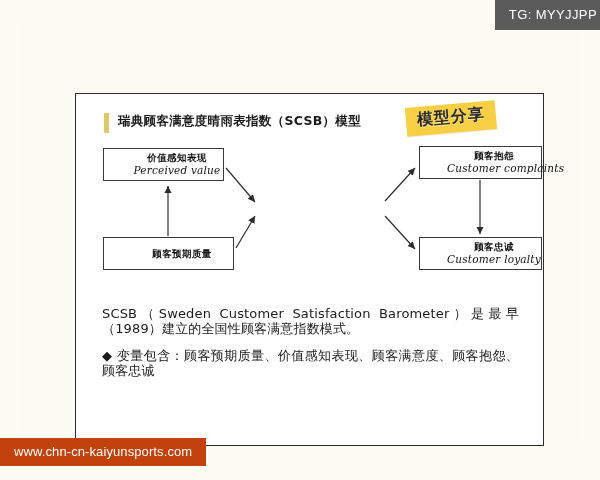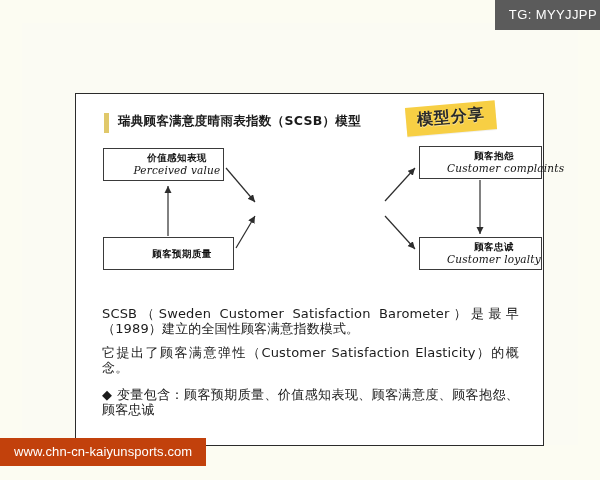--- a/index.html
+++ b/index.html
@@ -177,21 +177,20 @@
 
         <div class="node" id="node-complaints">
           <div class="cn">顾客抱怨</div>
           <div class="en">Customer complaints</div>
         </div>
 
       </div>
 
       <div id="body-text">
         <p>SCSB（Sweden Customer Satisfaction Barometer）是最早（1989）建立的全国性顾客满意指数模式。</p>
-        <p>它提出了顾客满意弹性（Customer Satisfaction Elasticity）的概念。</p>
         <p class="bullet">◆ 变量包含：顾客预期质量、价值感知表现、顾客满意度、顾客抱怨、顾客忠诚</p>
       </div>
 
     </div>
   </div>
 
   <div id="tg-tag">TG: MYYJJPP</div>
   <div id="watermark">www.chn-cn-kaiyunsports.com</div>
 
 </div>

